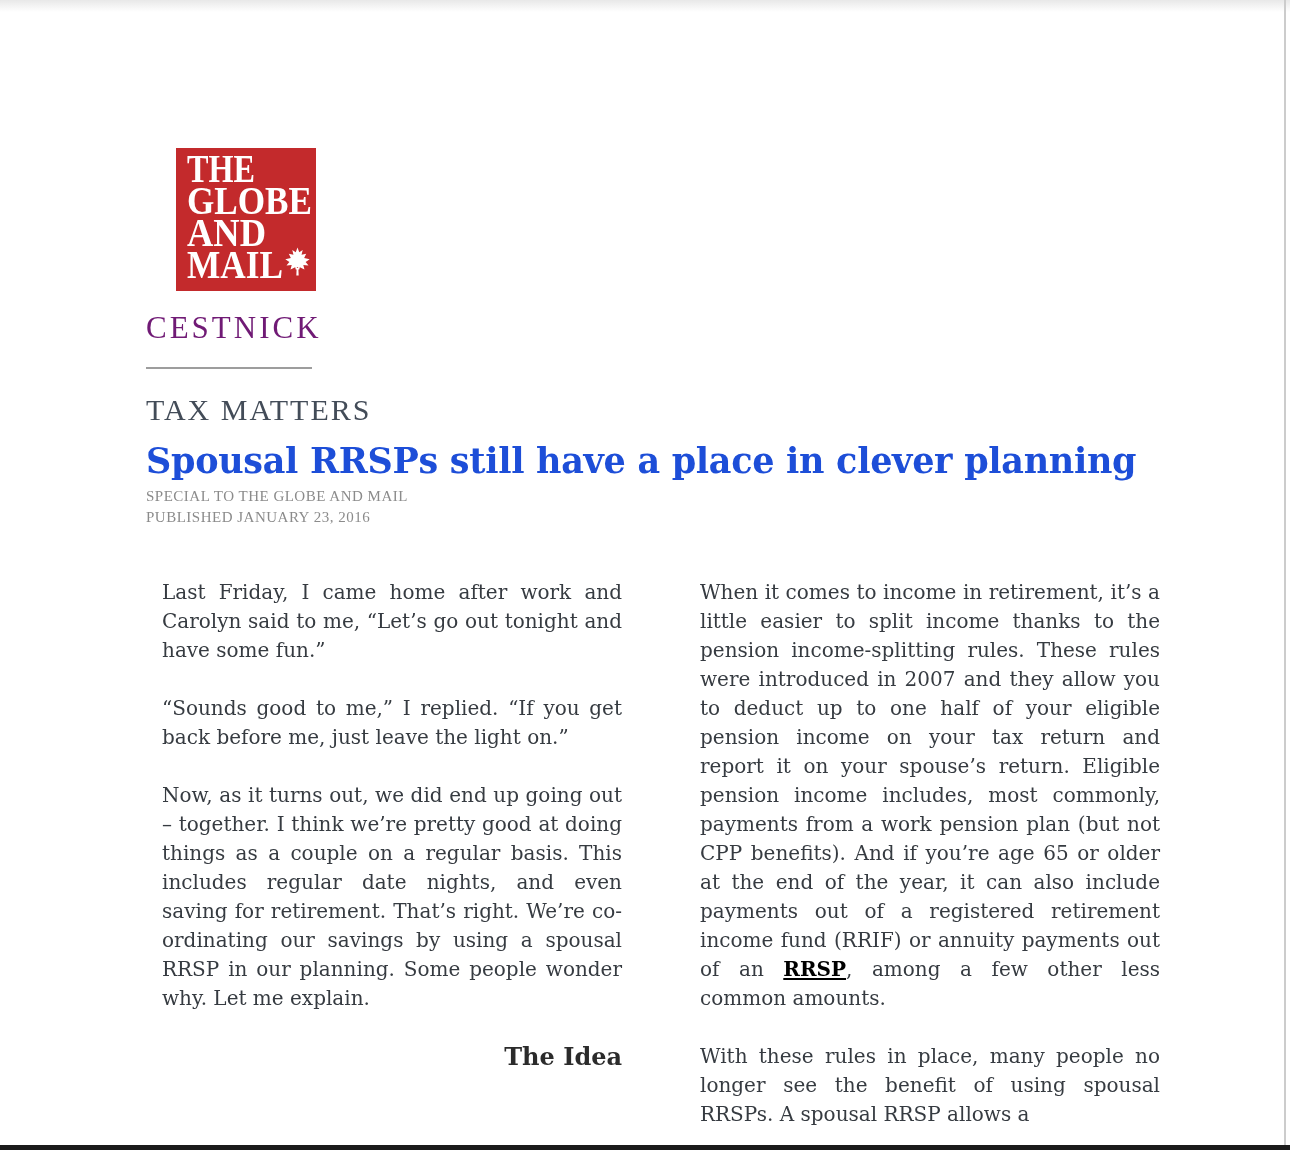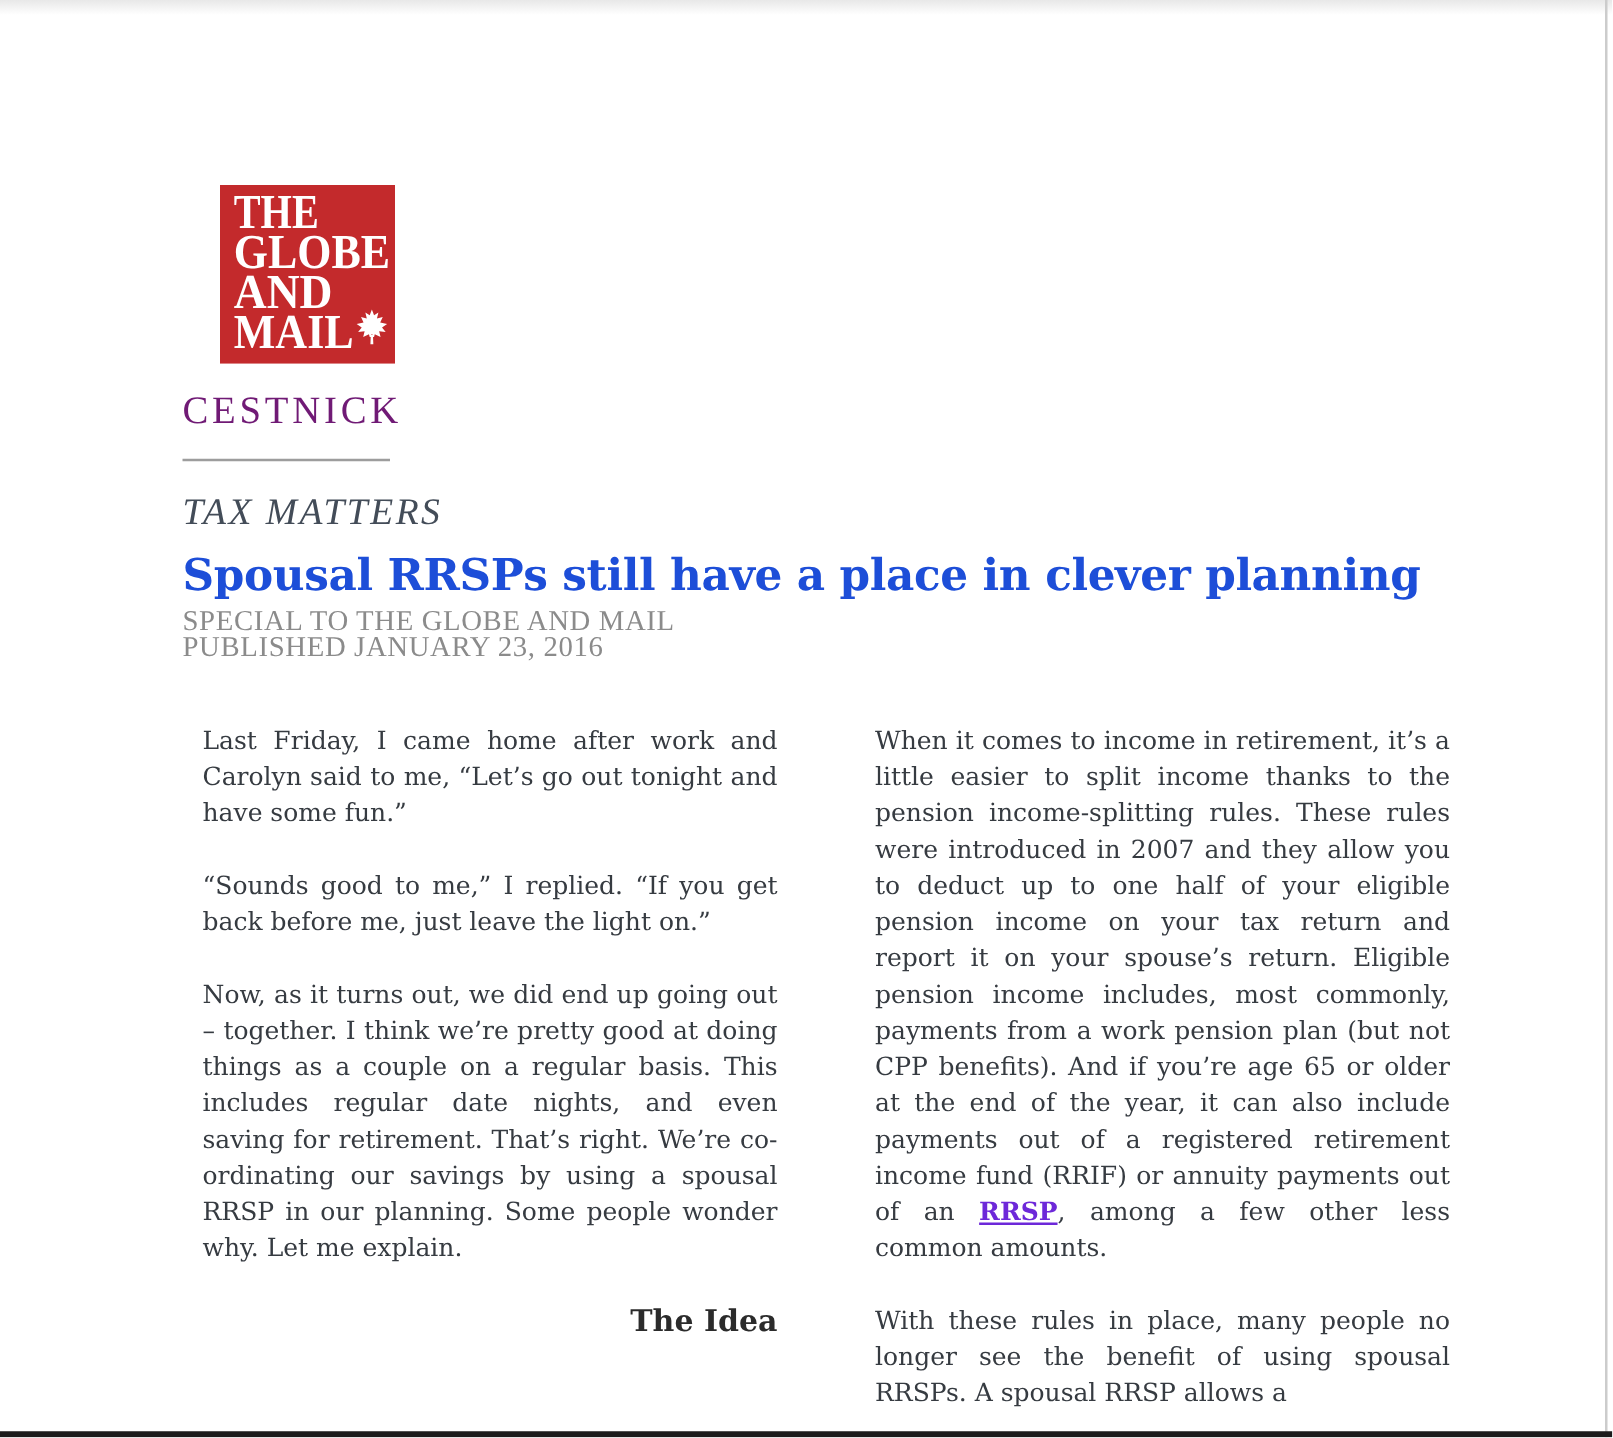--- a/index.html
+++ b/index.html
@@ -27,45 +27,45 @@
     position:absolute;left:146px;top:312px;
     font-family:"Liberation Serif",serif;font-size:31px;line-height:31px;
     letter-spacing:3px;color:#701a75;
   }
   .divider{
     position:absolute;left:146px;top:367px;width:166px;height:2px;background:#9d9d9d;
   }
   .kicker{
     position:absolute;left:146px;top:395px;
     font-family:"Liberation Serif",serif;font-size:30px;line-height:30px;
-    letter-spacing:2px;color:#434c58;font-style:italic;
+    letter-spacing:2px;color:#434c58;
   }
   .headline{
     position:absolute;left:146px;top:440px;width:1000px;
     font-family:"DejaVu Serif",serif;font-size:35px;line-height:42px;
     font-weight:700;color:#1d4ed8;letter-spacing:-0.3px;
   }
   .byline{
     position:absolute;left:146px;top:486px;
-    font-family:"Liberation Serif",serif;font-size:23px;line-height:21px;
+    font-family:"Liberation Serif",serif;font-size:15px;line-height:21px;
     letter-spacing:0.5px;color:#8b8b8b;
   }
   .column{
     position:absolute;top:578px;width:460px;text-align:justify;
     font-size:20px;line-height:29px;color:#363b41;margin-left:16px;
   }
   .column p{margin:0 0 29px 0;}
   .col-left{left:146px;}
   .col-right{left:684px;}
   .subhead{
     font-size:24px;font-weight:700;color:#2b2b2b;margin-top:3px;
     text-align:right;
   }
   .body-link{
-    color:#6d28d9;font-weight:700;text-decoration:underline;
+    color:#000000;font-weight:700;text-decoration:underline;
     text-underline-offset:2px;cursor:pointer;
   }
 </style>
 </head>
 <body>
 
 <div class="page">
 
   <div class="top-fade"></div>
   <div class="edge-right"></div>

